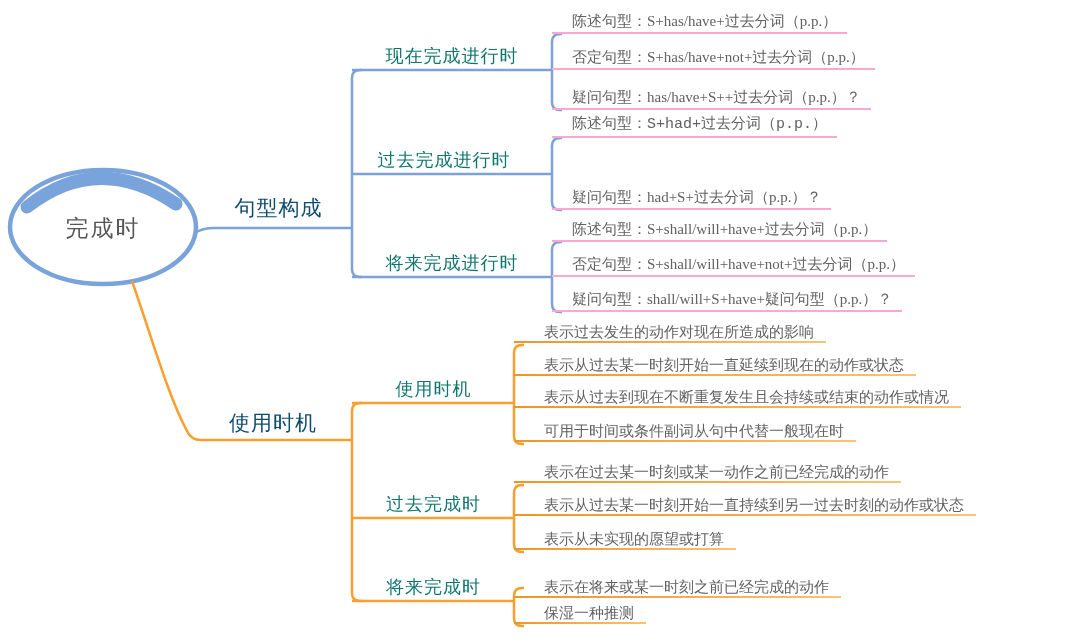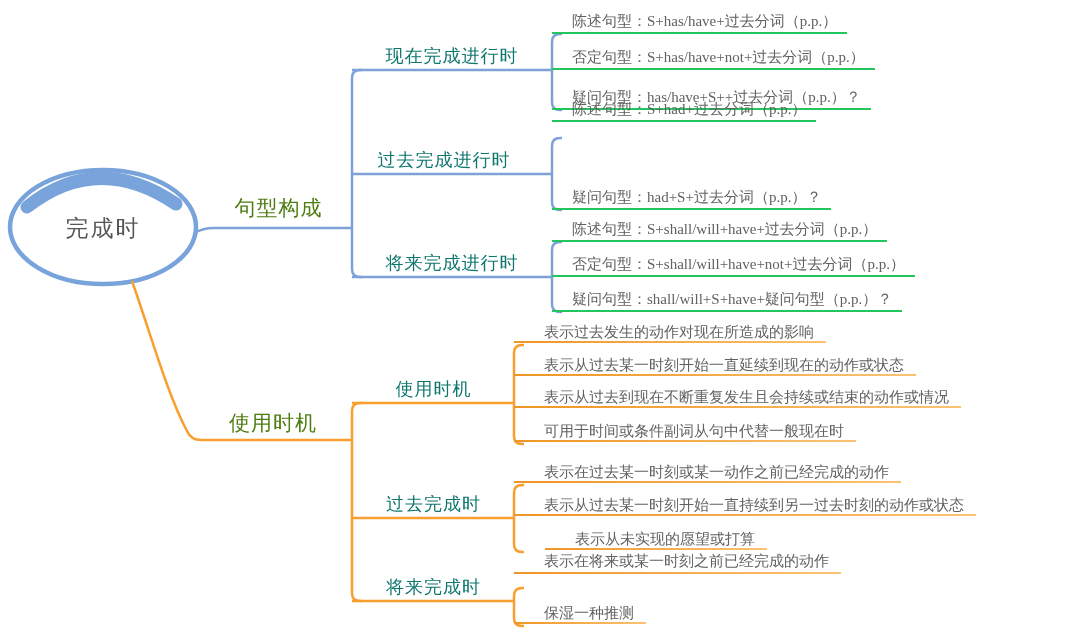--- a/index.html
+++ b/index.html
@@ -10,31 +10,31 @@
     font-family:"Liberation Serif","DejaVu Serif",serif;
     color:#5b5b5b;
     overflow:hidden;
   }
   svg.wires{position:absolute;left:0;top:0;z-index:0;}
   .node{position:absolute;white-space:nowrap;z-index:2;}
   .root-label{
     width:126px;text-align:center;font-size:23px;letter-spacing:2px;color:#565656;
   }
   .branch-label{
-    text-align:center;font-size:21px;letter-spacing:1px;color:#4d7c0f;
+    text-align:center;font-size:21px;letter-spacing:1px;color:#0c4a6e;
   }
   .sub-label{
     text-align:center;font-size:18px;letter-spacing:1px;color:#0f766e;height:24px;line-height:24px;
   }
   .leaf{
     font-size:15px;height:22px;line-height:22px;color:#616161;
   }
   .leaf.blue{
     left:552px;padding:0 10px 0 20px;
-    border-bottom:2px solid #22c55e;
+    border-bottom:2px solid #f9a8d4;
   }
   .leaf.orange{
     left:514px;padding:0 12px 0 30px;
     background:linear-gradient(90deg,#ef9526,#fcc273) bottom left/100% 2px no-repeat;
   }
 </style>
 </head>
 <body>
 
 <div class="canvas">
@@ -78,29 +78,29 @@
   <div class="node sub-label" style="left:352px;top:148px;width:184px;">过去完成进行时</div>
   <div class="node sub-label" style="left:352px;top:251px;width:200px;">将来完成进行时</div>
 
   <div class="node sub-label" style="left:352px;top:377px;width:163px;">使用时机</div>
   <div class="node sub-label" style="left:352px;top:492px;width:163px;">过去完成时</div>
   <div class="node sub-label" style="left:352px;top:575px;width:163px;">将来完成时</div>
 
   <div class="node leaf blue" style="top:10px;">陈述句型：S+has/have+过去分词（p.p.）</div>
   <div class="node leaf blue" style="top:46px;">否定句型：S+has/have+not+过去分词（p.p.）</div>
   <div class="node leaf blue" style="top:86px;">疑问句型：has/have+S++过去分词（p.p.）？</div>
-  <div class="node leaf blue" style="top:98px;">陈述句型：S+had+过去分词（p.p.）</div>
+  <div class="node leaf blue" style="top:114px;font-family:Liberation Mono, monospace;">陈述句型：S+had+过去分词（p.p.）</div>
   <div class="node leaf blue" style="top:186px;">疑问句型：had+S+过去分词（p.p.）？</div>
   <div class="node leaf blue" style="top:218px;">陈述句型：S+shall/will+have+过去分词（p.p.）</div>
   <div class="node leaf blue" style="top:253px;">否定句型：S+shall/will+have+not+过去分词（p.p.）</div>
   <div class="node leaf blue" style="top:288px;">疑问句型：shall/will+S+have+疑问句型（p.p.）？</div>
 
   <div class="node leaf orange" style="top:321px;">表示过去发生的动作对现在所造成的影响</div>
   <div class="node leaf orange" style="top:354px;">表示从过去某一时刻开始一直延续到现在的动作或状态</div>
   <div class="node leaf orange" style="top:386px;">表示从过去到现在不断重复发生且会持续或结束的动作或情况</div>
   <div class="node leaf orange" style="top:420px;">可用于时间或条件副词从句中代替一般现在时</div>
   <div class="node leaf orange" style="top:461px;">表示在过去某一时刻或某一动作之前已经完成的动作</div>
   <div class="node leaf orange" style="top:494px;">表示从过去某一时刻开始一直持续到另一过去时刻的动作或状态</div>
-  <div class="node leaf orange" style="top:528px;margin-left:31px;">表示从未实现的愿望或打算</div>
-  <div class="node leaf orange" style="top:552px;font-family:Liberation Mono, monospace;">表示在将来或某一时刻之前已经完成的动作</div>
+  <div class="node leaf orange" style="top:528px;">表示从未实现的愿望或打算</div>
+  <div class="node leaf orange" style="top:576px;">表示在将来或某一时刻之前已经完成的动作</div>
   <div class="node leaf orange" style="top:602px;">保湿一种推测</div>
 
 </div>
 
 </body></html>

